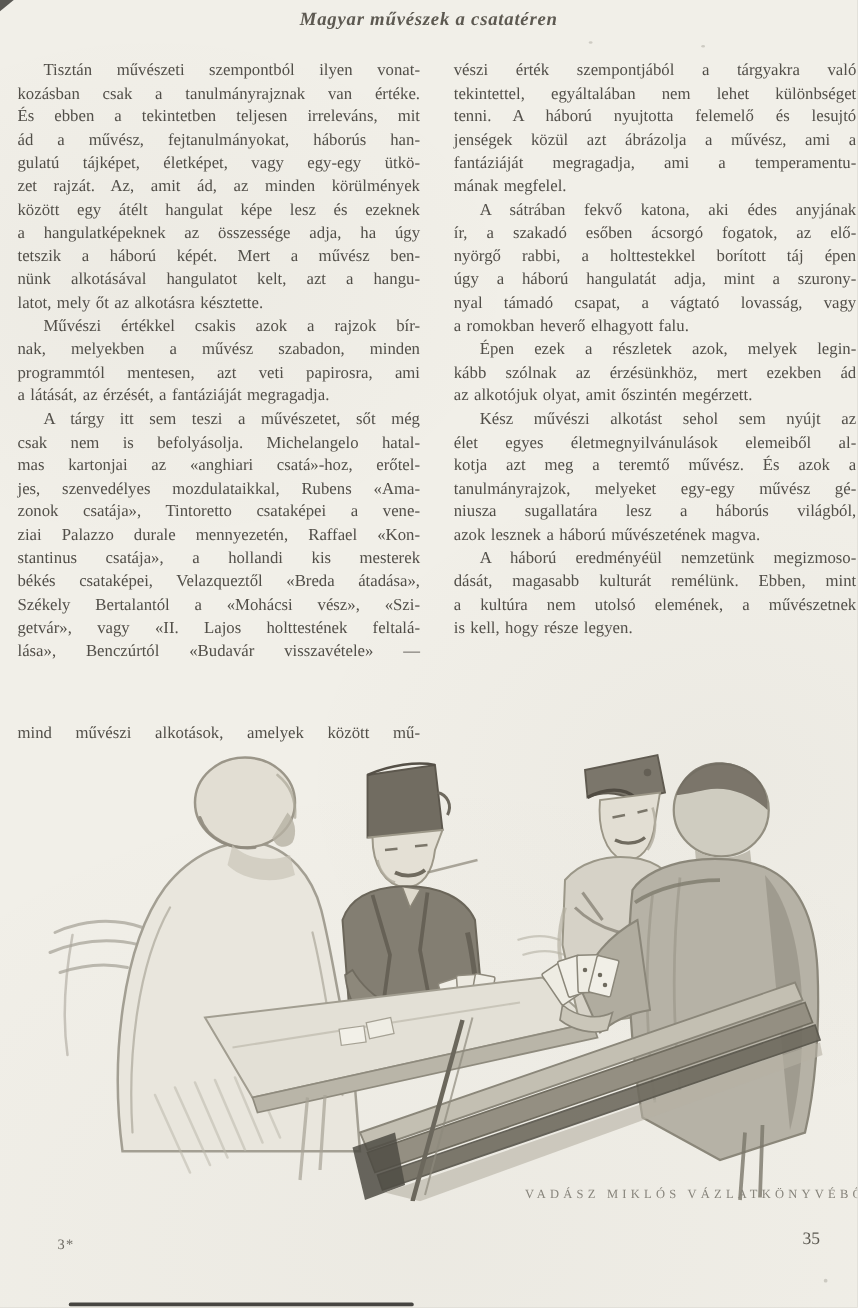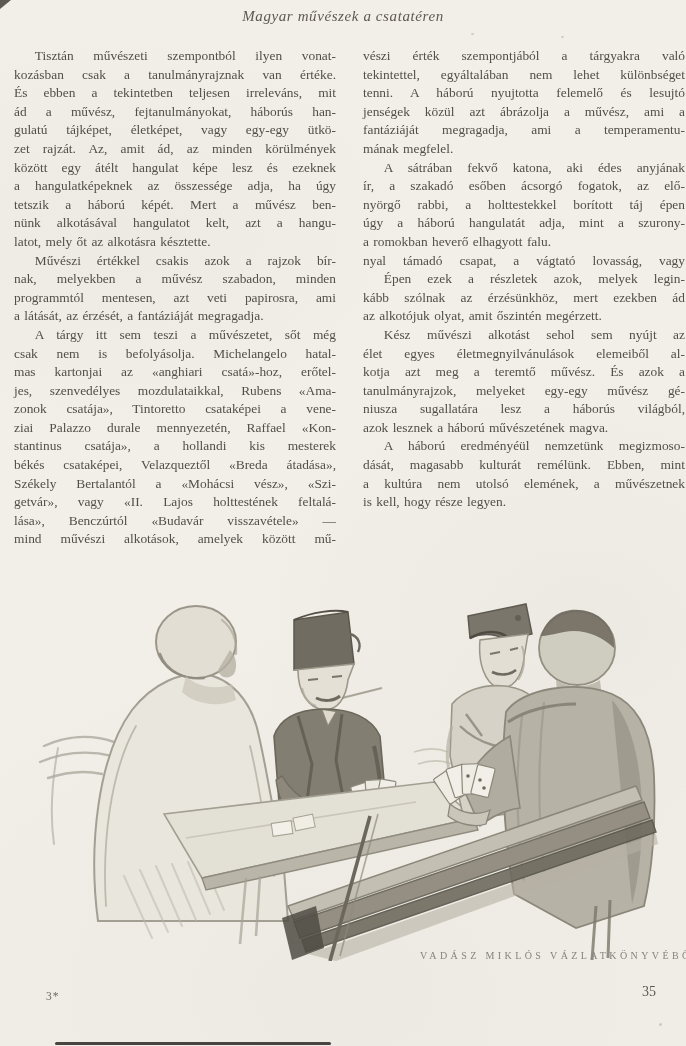--- a/index.html
+++ b/index.html
@@ -16,32 +16,33 @@
     font-family:"Liberation Serif", serif;
     color:#514e48;
   }
   .header-title{
     position:absolute;top:8px;left:0;width:100%;
     text-align:center;
     font-style:italic;
     font-size:15px;
     letter-spacing:0.6px;
     color:#5d5951;
+    font-weight:bold;
   }
   .columns{
     position:absolute;top:47px;left:14px;
     display:flex;gap:27px;
   }
   .col{width:322px;font-size:13.4px;line-height:18.6px;color:#524f49;}
   .para{margin:0;}
   .para .tline:first-child{text-indent:1.55em;}
   .para.no-indent .tline:first-child{text-indent:0;}
   .tline{text-align:justify;text-align-last:justify;word-spacing:1px;}
   .tline.last{text-align-last:left;}
-  .para.cont .tline.last{text-align-last:justify;}
+  .para.cont .tline.last{text-align-last:justify;margin-top:47px;}
   .illustration{
     position:absolute;left:36px;top:576px;width:630px;height:385px;
   }
   .caption{
     position:absolute;top:950px;left:420px;
     font-size:10px;
     letter-spacing:3.4px;
     color:#87847b;
     white-space:nowrap;
   }
@@ -123,22 +124,22 @@
           <div class="tline">tenni. A háború nyujtotta felemelő és lesujtó</div>
           <div class="tline">jenségek közül azt ábrázolja a művész, ami a</div>
           <div class="tline">fantáziáját megragadja, ami a temperamentu-</div>
           <div class="tline last">mának megfelel.</div>
         </div>
       <div class="para">
           <div class="tline">A sátrában fekvő katona, aki édes anyjának</div>
           <div class="tline">ír, a szakadó esőben ácsorgó fogatok, az elő-</div>
           <div class="tline">nyörgő rabbi, a holttestekkel borított táj épen</div>
           <div class="tline">úgy a háború hangulatát adja, mint a szurony-</div>
+          <div class="tline">nyal támadó csapat, a vágtató lovasság, vagy</div>
           <div class="tline last">a romokban heverő elhagyott falu.</div>
-          <div class="tline">nyal támadó csapat, a vágtató lovasság, vagy</div>
         </div>
       <div class="para">
           <div class="tline">Épen ezek a részletek azok, melyek legin-</div>
           <div class="tline">kább szólnak az érzésünkhöz, mert ezekben ád</div>
           <div class="tline last">az alkotójuk olyat, amit őszintén megérzett.</div>
         </div>
       <div class="para">
           <div class="tline">Kész művészi alkotást sehol sem nyújt az</div>
           <div class="tline">élet egyes életmegnyilvánulások elemeiből al-</div>
           <div class="tline">kotja azt meg a teremtő művész. És azok a</div>

